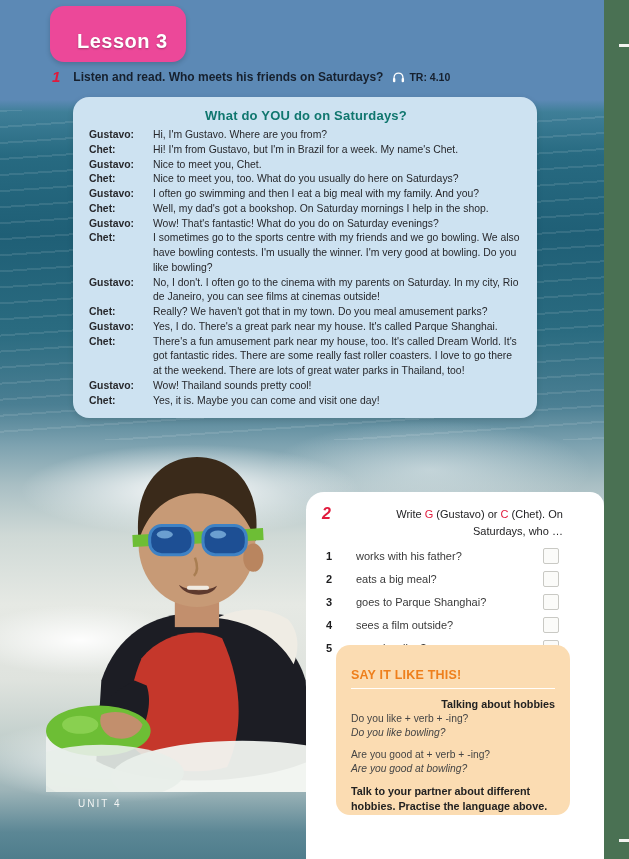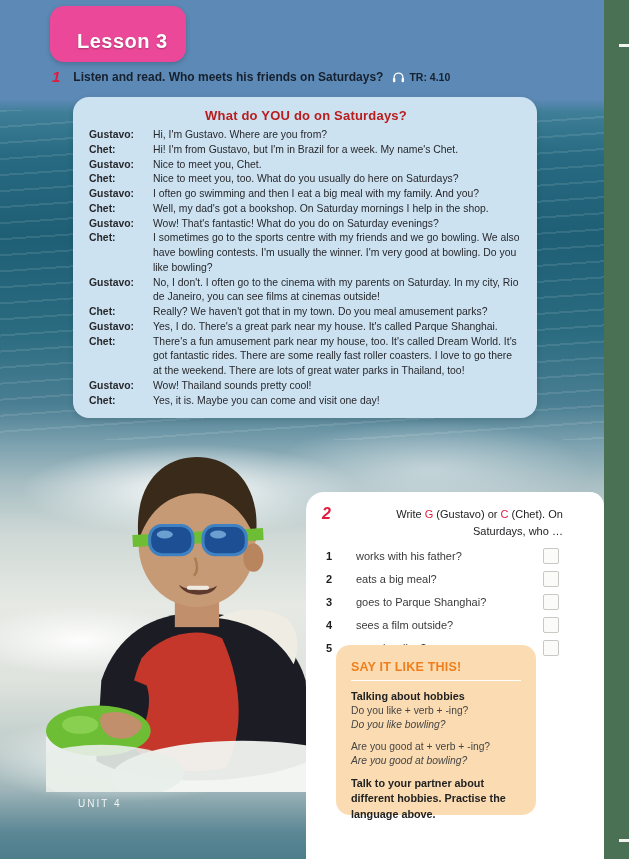--- a/index.html
+++ b/index.html
@@ -57,21 +57,21 @@
   .audio svg{margin-right:4px;}
   .audio .tr{font-weight:bold;font-size:10.5px;color:#16202e;}
   
   .dialogue{
     position:absolute;left:73px;top:97px;width:464px;height:321px;
     background:#cde2f1;border-radius:16px;
     box-shadow:0 2px 6px rgba(0,0,0,.12);
     padding:9px 14px 0 16px;box-sizing:border-box;
   }
   .dialogue-title{
-    text-align:center;font-weight:bold;font-size:13px;color:#b91c1c;
+    text-align:center;font-weight:bold;font-size:13px;color:#0f766e;
     margin:2px 0 5px 0;letter-spacing:.2px;
   }
   .dlg-row{display:flex;font-size:10.4px;line-height:1.42;color:#27282c;}
   .dlg-speaker{flex:0 0 64px;font-weight:bold;}
   .dlg-text{flex:1;padding-right:2px;}
   
   .panel{
     position:absolute;left:306px;top:492px;width:298px;height:367px;
     background:#ffffff;border-radius:18px 14px 0 0;
   }
@@ -86,26 +86,26 @@
   .ex2-items{margin-top:9px;}
   .ex2-item{display:flex;align-items:center;width:237px;margin-bottom:7px;}
   .item-num{font-weight:bold;font-size:11px;color:#1d1d1f;width:13px;margin-left:4px;}
   .item-text{font-size:11px;color:#3a3a3a;margin-left:17px;}
   .answer-box{
     margin-left:auto;width:14px;height:14px;background:#fbfbf9;
     border:1px solid #c9c9c4;border-radius:2px;
   }
   
   .say-box{
-    position:absolute;left:30px;top:153px;width:200px;height:170px;
-    background:#fbdcb2;border-radius:14px;padding:15px 15px;box-sizing:border-box;
+    position:absolute;left:30px;top:153px;width:234px;height:170px;
+    background:#fbdcb2;border-radius:14px;padding:23px 15px;box-sizing:border-box;
   }
   .say-title{color:#ee7f1c;font-weight:bold;font-size:12.5px;letter-spacing:.2px;}
   .say-rule{height:1px;background:rgba(255,255,255,.95);margin:6px 0 9px 0;}
-  .say-heading{font-weight:bold;font-size:10.8px;color:#222;margin-bottom:2px;}
+  .say-heading{font-weight:bold;font-size:10.8px;color:#222;margin-bottom:2px;text-align:right;}
   .say-line{font-size:10.3px;color:#454545;line-height:1.4;}
   .say-example{font-size:10.3px;color:#454545;font-style:italic;line-height:1.4;margin-bottom:7px;}
   .say-task{font-weight:bold;font-size:10.8px;color:#222;line-height:1.45;margin-top:3px;}
   
   .unit-label{
     position:absolute;left:78px;top:798px;color:#f2f4f3;font-size:10px;
     letter-spacing:2px;
   }
 </style>
 </head>

